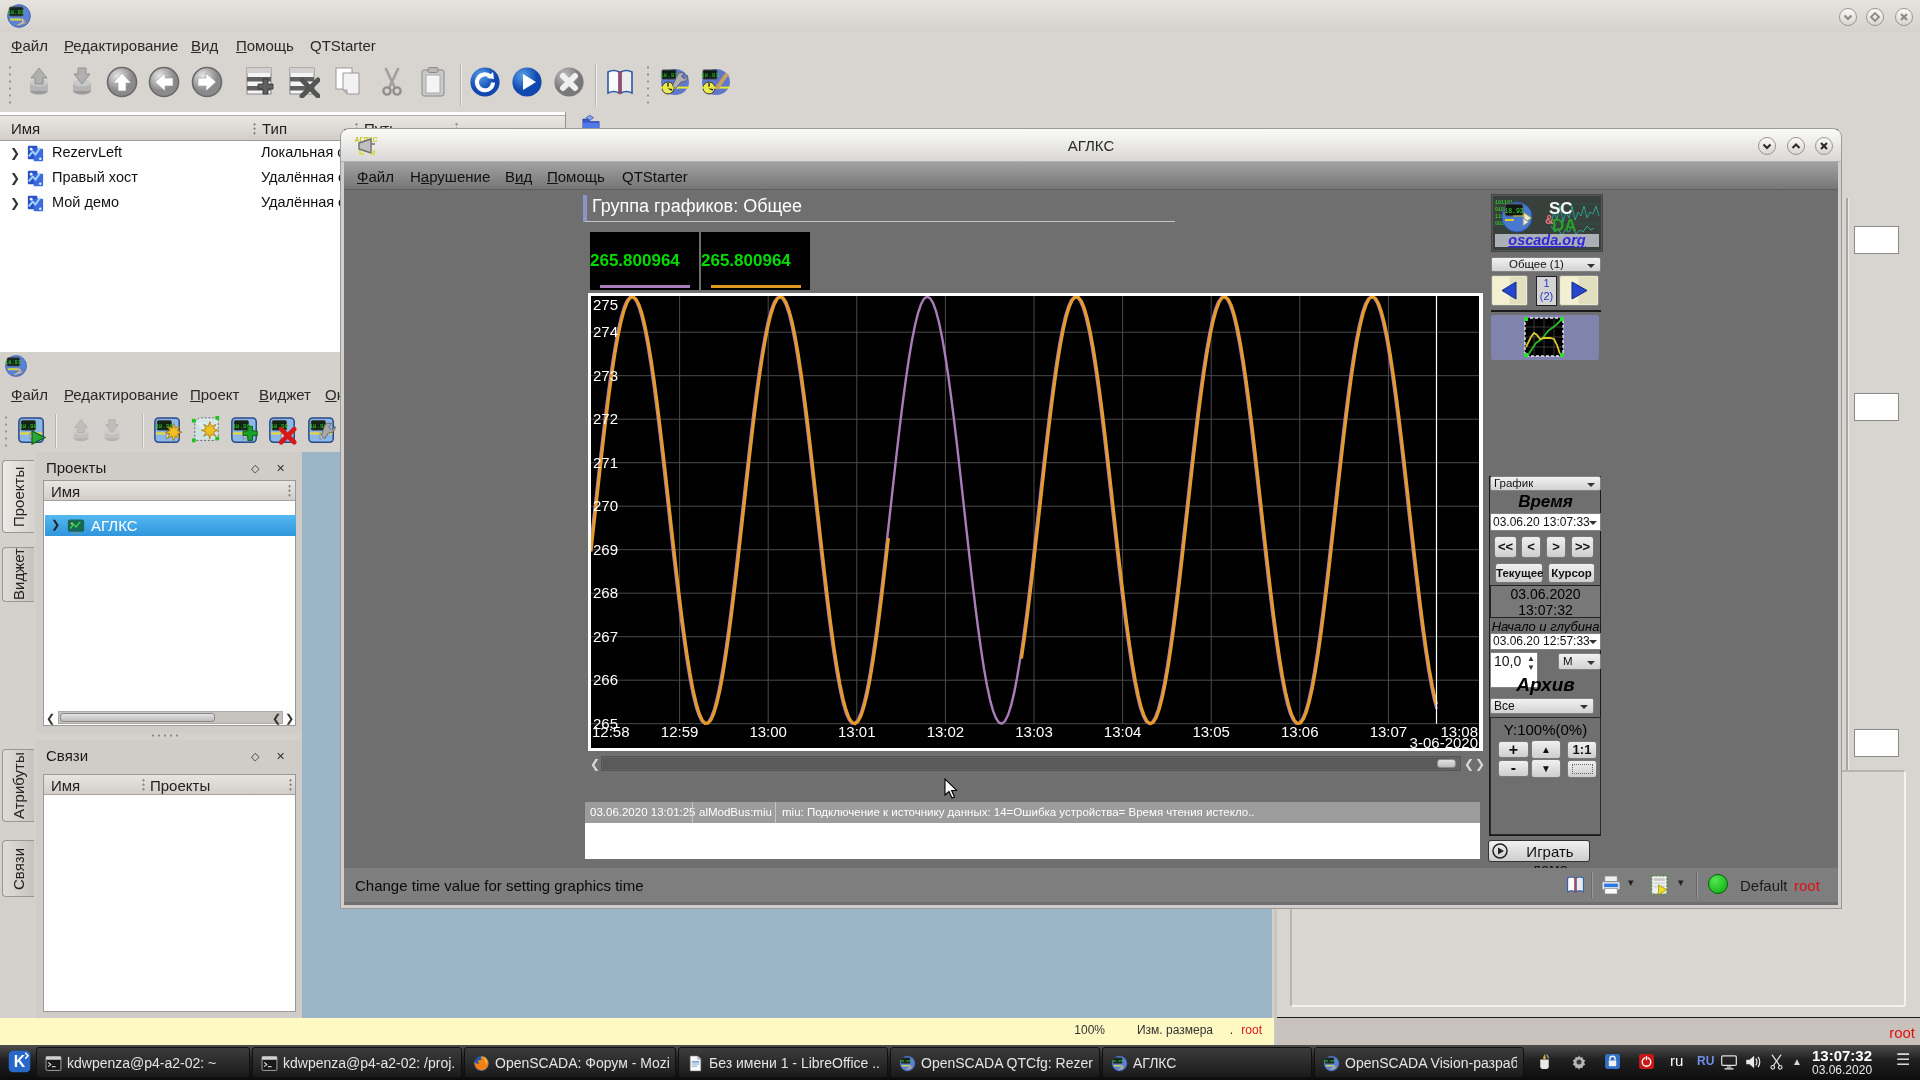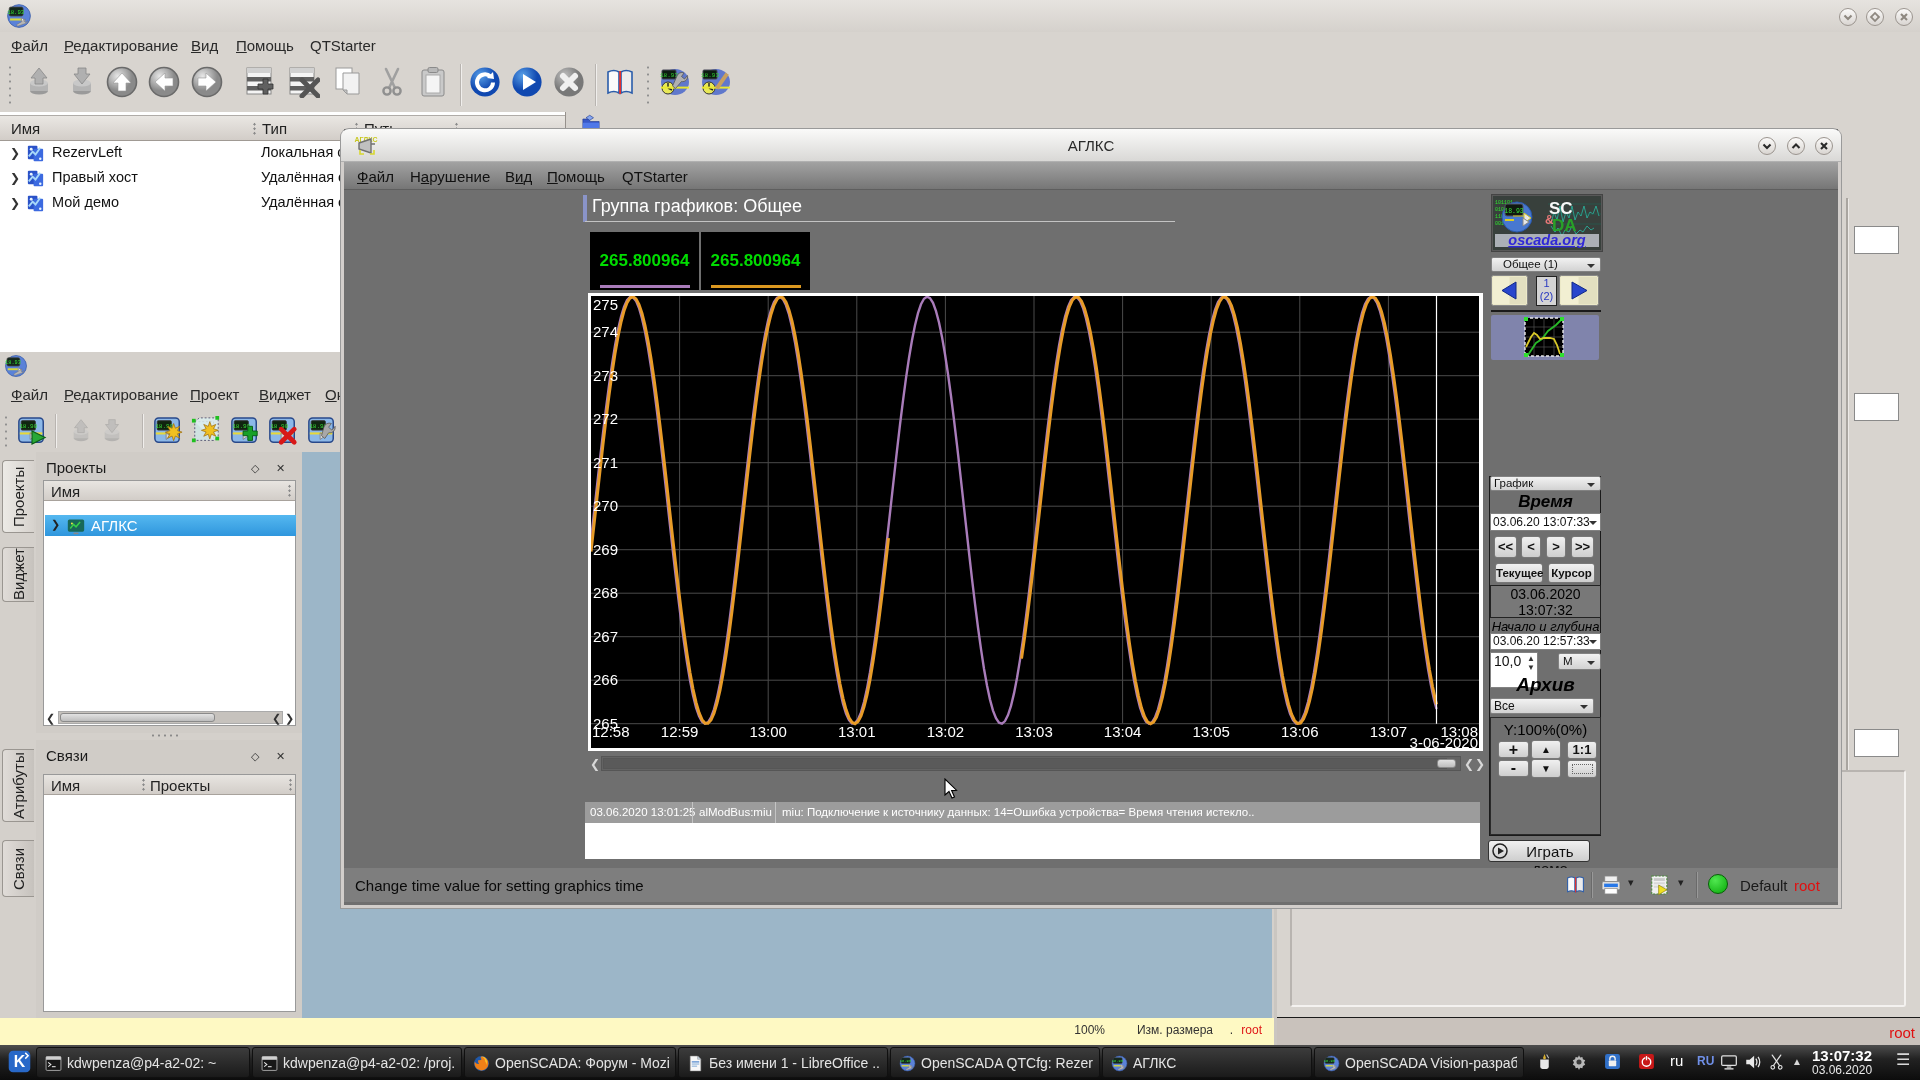--- a/index.html
+++ b/index.html
@@ -39,21 +39,21 @@
 #vis-status{position:absolute;left:0;top:666px;width:1274px;height:27px;background:#fef9c3;font-size:12px;color:#333}
 
 #ag{position:absolute;left:341px;top:129px;width:1500px;height:779px;z-index:3;background:#d2cecb;box-shadow:0 0 0 1px #9a9a9a;border-radius:8px 8px 0 0}
 #ag-inner{position:absolute;left:3px;top:0;width:1494px;height:776px;background:#6f6f6f}
 #ag-title{position:absolute;left:0;top:0;width:1500px;height:33px;z-index:3;background:linear-gradient(#fafaf9,#d9d8d6);border-bottom:1px solid #b0b0b0;border-radius:8px 8px 0 0}
 #ag-title .t{position:absolute;left:0;right:0;top:8px;text-align:center;font-size:15px;color:#2a2a2a}
 #ag-menu{position:absolute;left:0;top:33px;width:1494px;height:28px;background:linear-gradient(#a2a2a2,#767676);border-bottom:1px solid #5e5e5e;font-size:15px;color:#111}
 #ag-menu span{position:absolute;top:6px}
 #ag-body{position:absolute;left:0;top:0;width:1494px;height:776px}
 #ag-status{position:absolute;left:0;top:739px;width:1494px;height:34px;background:#7e7e7e;font-size:15px;color:#0a0a0a}
-.blk{position:absolute;background:#000;color:#00dc00;font-weight:bold;font-size:17px;text-align:center}
+.blk{position:absolute;background:#000;color:#00dc00;font-weight:bold;font-size:17px;}
 .bar{position:absolute;height:3px}
 .combo{position:absolute;background:linear-gradient(#f2f2f2,#d2d2d2);border:1px solid #828282;border-radius:2px;font-size:11.5px;color:#111;overflow:hidden;white-space:nowrap}
 .combo:after{content:"";position:absolute;right:5px;top:45%;border:4px solid transparent;border-top-color:#333}
 .wcombo{position:absolute;background:#fff;border:1px solid #828282;font-size:12px;color:#111;overflow:hidden;white-space:nowrap}
 .wcombo:after{content:"";position:absolute;right:3px;top:42%;border:4px solid transparent;border-top-color:#333}
 .gbtn{position:absolute;background:linear-gradient(#f0f0f0,#cecece);border:1px solid #787878;border-radius:3px;color:#111;text-align:center}
 .ital{position:absolute;font-style:italic;color:#000;text-align:center}
 .rsec{position:absolute;left:1490px;width:111px;border:1px solid #2a2a2a}
 
 .sbar{position:absolute;background:#636363;border:1px solid #565656}
@@ -541,21 +541,21 @@
   <span style="position:absolute;left:107px;top:0;width:1px;height:21px;background:#c4c4c4"></span>
   <span style="position:absolute;left:114px;top:4px">alModBus:miu</span>
   <span style="position:absolute;left:190px;top:0;width:1px;height:21px;background:#c4c4c4"></span>
   <span style="position:absolute;left:197px;top:4px">miu: Подключение к источнику данных: 14=Ошибка устройства= Время чтения истекло..</span>
 </div>
 <div style="position:absolute;left:241px;top:694px;width:895px;height:36px;background:#fff"></div>
 
 <div style="position:absolute;left:1145px;top:347px;width:112px;height:360px;border:1px solid #1a1a1a"></div>
 <div style="position:absolute;left:1147px;top:65px;width:112px;height:58px;background:#585858;border:1px solid #444"></div>
 
-<div class="combo" style="left:1147px;top:128px;width:110px;height:15px;line-height:13px"><span style="margin-left:11px">Общее (1)</span></div>
+<div class="combo" style="left:1147px;top:128px;width:110px;height:15px;line-height:13px"><span style="margin-left:17px">Общее (1)</span></div>
 <div style="position:absolute;left:1147px;top:146px"><svg width="37" height="31" viewBox="0 0 37 31">
               <rect x="0.5" y="0.5" width="36" height="30" rx="2" fill="#ece9c8" stroke="#888"></rect>
               <rect x="2" y="2" width="16" height="27" fill="#f2efd2"></rect>
               <rect x="19" y="2" width="16" height="27" fill="#e2dfc0"></rect>
               <path d="M25 7 L11 15.5 L25 24 Z" fill="#2846cc" stroke="#102888" stroke-width="1"></path>
             </svg></div>
 <div style="position:absolute;left:1215px;top:146px"><svg width="40" height="31" viewBox="0 0 40 31">
               <rect x="0.5" y="0.5" width="39" height="30" rx="2" fill="#ece9c8" stroke="#888"></rect>
               <rect x="2" y="2" width="17" height="27" fill="#f2efd2"></rect>
               <rect x="20" y="2" width="18" height="27" fill="#e2dfc0"></rect>

